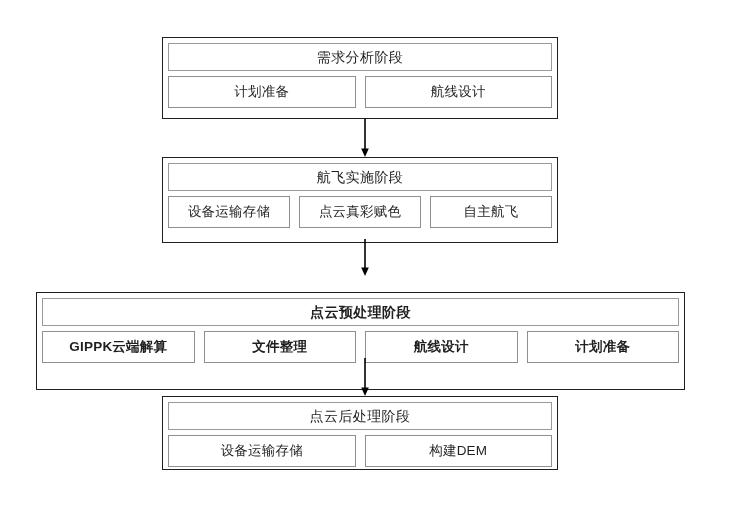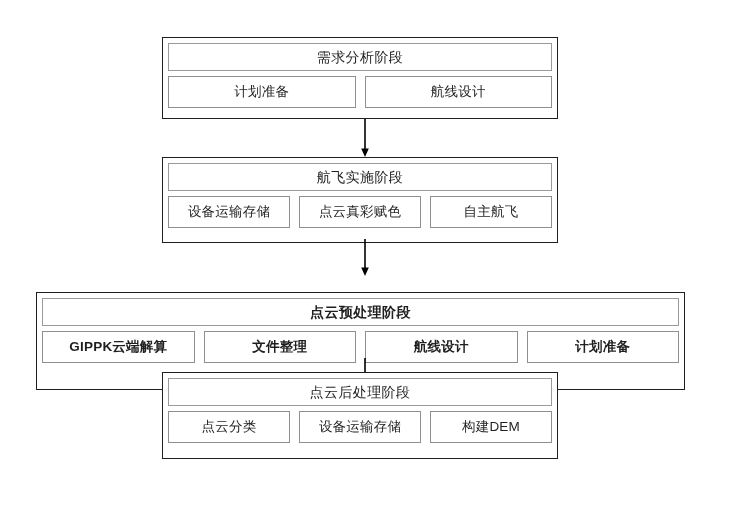--- a/index.html
+++ b/index.html
@@ -124,22 +124,21 @@
     </div>
   </div>
 
   <div class="connector" style="left:358px; top:358px; height:38px;">
     <svg width="14" height="38" viewBox="0 0 14 38">
       <line x1="7" y1="0" x2="7" y2="31" stroke="#000000" stroke-width="1.6"></line>
       <polygon points="7,38 3.2,29.5 10.8,29.5" fill="#000000"></polygon>
     </svg>
   </div>
 
-  <div class="stage" style="left:162px; top:372px; width:396px; height:87px;">
+  <div class="stage" style="left:162px; top:396px; width:396px; height:74px;">
     <div class="stage-title">点云后处理阶段</div>
     <div class="step-row">
-      <div class="step">点云分类</div>
       <div class="step">设备运输存储</div>
       <div class="step">构建DEM</div>
     </div>
   </div>
 
 </div>
 
 </body></html>

